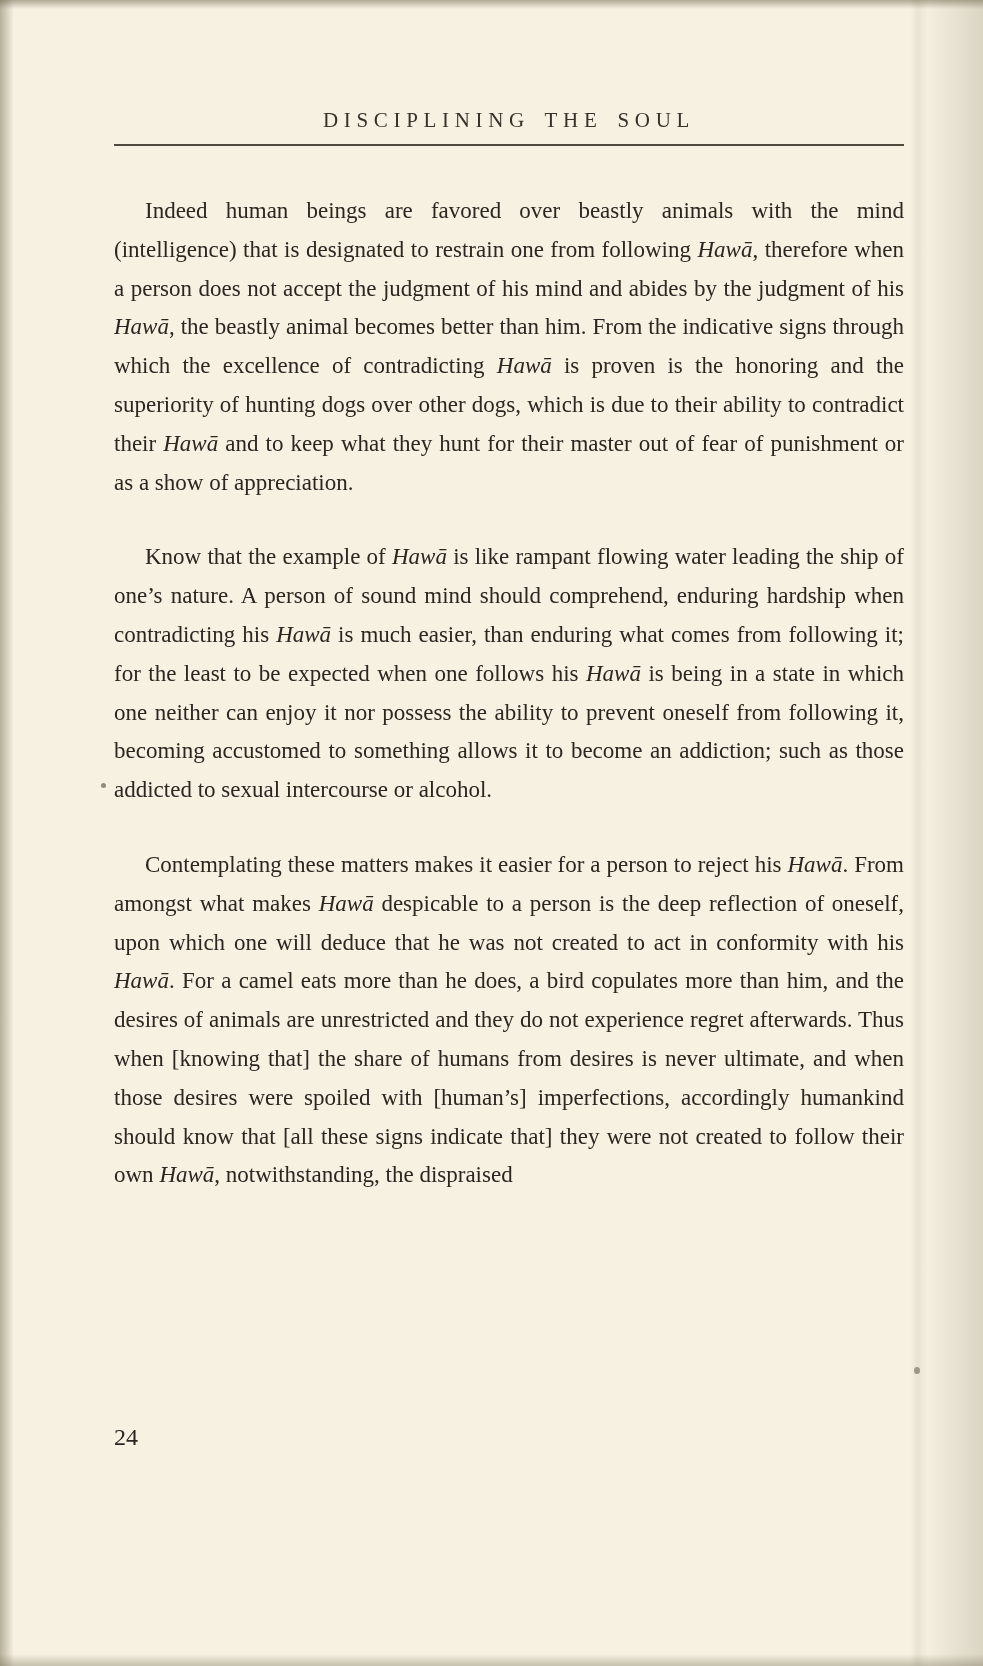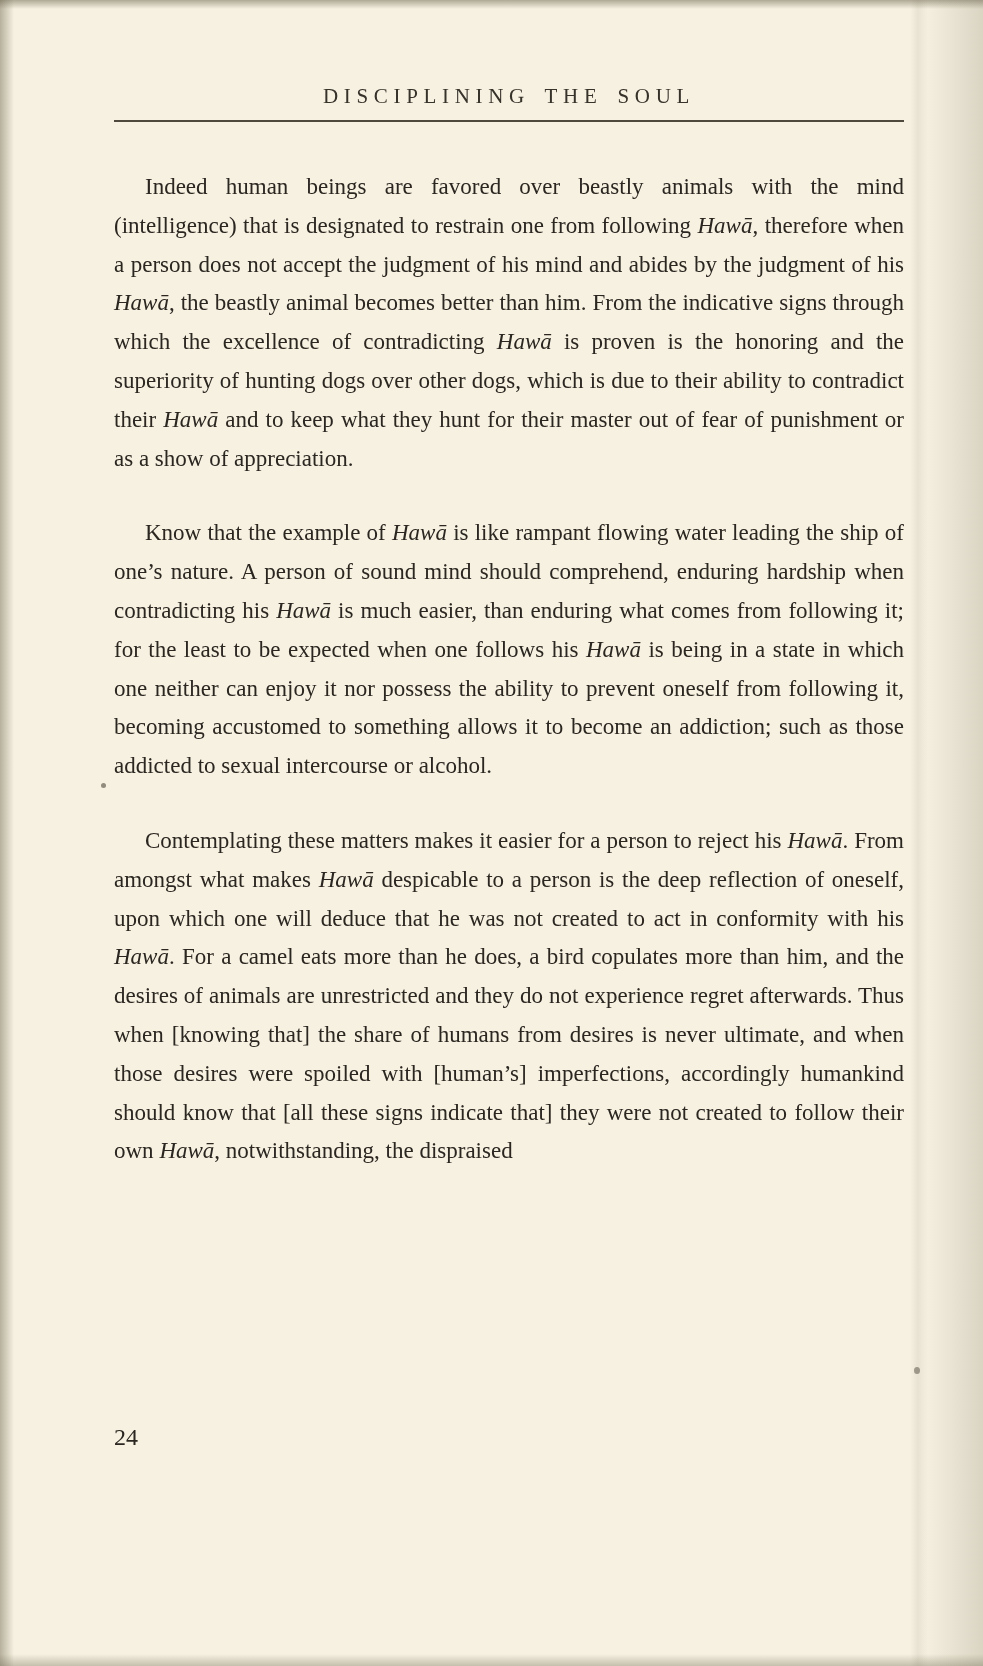--- a/index.html
+++ b/index.html
@@ -26,21 +26,21 @@
       linear-gradient(to left,  rgba(104,98,74,0.20), rgba(104,98,74,0) 60px),
       linear-gradient(to bottom,rgba(104,98,74,0.50), rgba(104,98,74,0) 9px),
       linear-gradient(to top,   rgba(104,98,74,0.35), rgba(104,98,74,0) 12px),
       linear-gradient(to right, rgba(104,98,74,0) 910px, rgba(104,98,74,0.10) 918px, rgba(104,98,74,0) 928px);
   }
   .content{
     position:absolute;
     left:114px;top:0;width:790px;
   }
   .header-title{
-    margin-top:84px;
+    margin-top:108px;
     text-align:center;
     font-size:21px;
     letter-spacing:0.27em;
     word-spacing:0.20em;
     color:var(--header-ink);
   }
   .header-rule{
     border:none;
     border-top:2px solid var(--rule);
     margin:11px 0 0 0;

